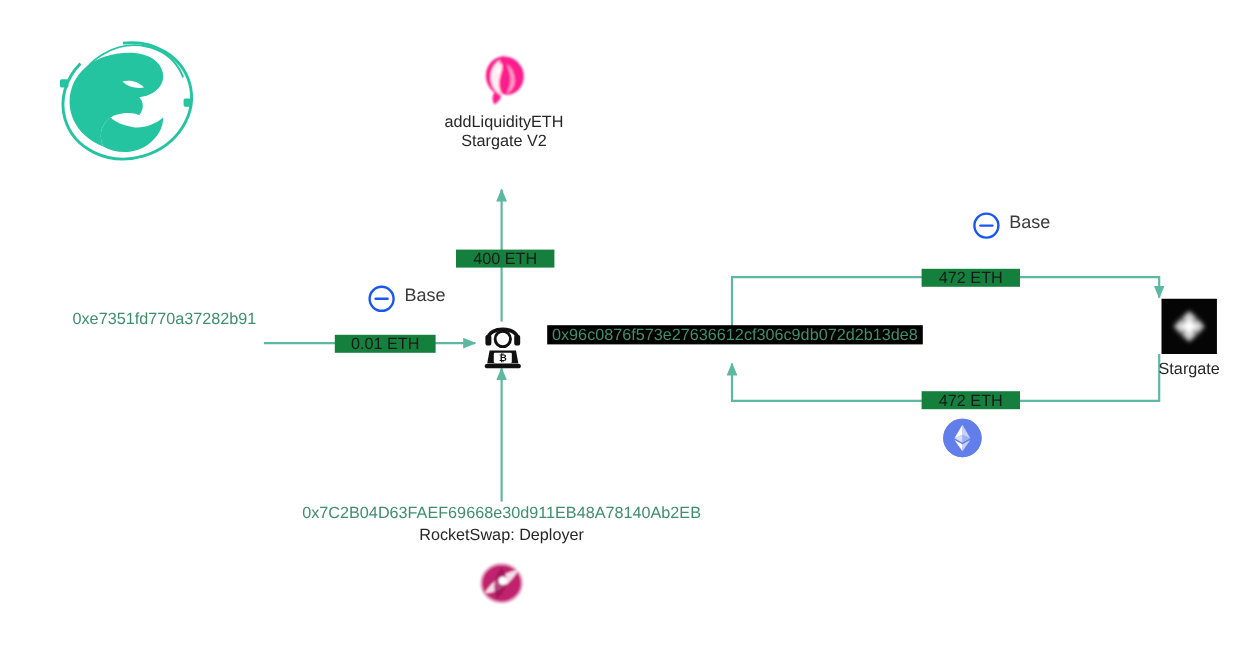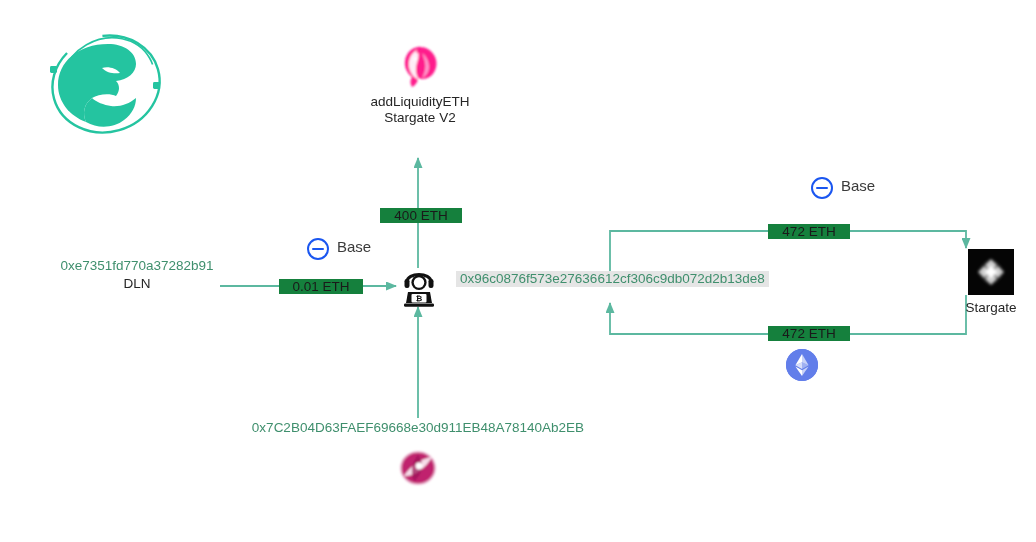--- a/index.html
+++ b/index.html
@@ -210,21 +210,20 @@
   <span class="chain-label">Base</span>
 </div>
 
 <div class="abs chain-badge" style="left:765px; top:177px;">
   <span class="base-icon"></span>
   <span class="chain-label">Base</span>
 </div>
 
 <div class="abs" style="left:27px; top:258px; width:220px;">
   <div class="addr">0xe7351fd770a37282b91</div>
-  <div class="addr-name" style="margin-top:2px;">DLN</div>
 </div>
 
 <div class="abs edge-label" style="left:279px; top:279px; width:78px;">0.01 ETH</div>
 
 <div class="abs" style="left:398px; top:266px; width:42px; height:42px;">
   <svg viewBox="0 0 42 42" width="42" height="42">
 
     <path d="M9 16 C 9 6 33 6 33 16" fill="none" stroke="#111111" stroke-width="3.2" stroke-linecap="round"></path>
     <rect x="6.5" y="13" width="5" height="9" rx="2.2" fill="#111111"></rect>
     <rect x="30.5" y="13" width="5" height="9" rx="2.2" fill="#111111"></rect>
@@ -233,21 +232,21 @@
     <circle cx="21" cy="16.5" r="5.2" fill="#ffffff"></circle>
 
     <path d="M10 26 L32 26 L34 37 L8 37 Z" fill="#111111"></path>
     <rect x="13.5" y="28" width="15" height="8.4" rx="1" fill="#ffffff"></rect>
     <text x="21" y="35" font-family="'Liberation Sans',sans-serif" font-size="8" font-weight="bold" fill="#111111" text-anchor="middle">₿</text>
 
     <rect x="6" y="37.4" width="30" height="3.4" rx="1.4" fill="#111111"></rect>
   </svg>
 </div>
 
-<div class="abs addr" style="left:456px; top:271px; text-align:left; background:#e5e5e5; padding:0 4px;">0x96c0876f573e27636612cf306c9db072d2b13de8</div>
+<div class="abs addr" style="left:456px; top:271px; text-align:left; background:#000000; padding:0 4px;">0x96c0876f573e27636612cf306c9db072d2b13de8</div>
 
 <div class="abs edge-label" style="left:768px; top:224px; width:76px;">472 ETH</div>
 
 <div class="abs edge-label" style="left:768px; top:326px; width:76px;">472 ETH</div>
 
 <div class="abs" style="left:943px; top:249px; width:96px; text-align:center;">
   <div class="stargate-box" style="margin:0 auto;">
     <svg viewBox="0 0 46 46" width="46" height="46">
       <rect x="0" y="0" width="46" height="46" fill="#050505"></rect>
       <g filter="url(#blurSmall)">
@@ -272,20 +271,21 @@
       <path d="M16 21.3 L16 27 L22.6 17.6 Z" fill="#ffffff" opacity="0.65"></path>
       <path d="M16 27 L16 21.3 L9.4 17.6 Z" fill="#ffffff"></path>
       <path d="M16 20 L22.6 16.2 L16 13.2 Z" fill="#ffffff" opacity="0.4"></path>
       <path d="M9.4 16.2 L16 20 L16 13.2 Z" fill="#ffffff" opacity="0.75"></path>
     </svg>
   </div>
 </div>
 
 <div class="abs" style="left:228px; top:420px; width:380px;">
   <div class="addr">0x7C2B04D63FAEF69668e30d911EB48A78140Ab2EB</div>
+  <div class="addr-name" style="margin-top:2px;">RocketSwap: Deployer</div>
   <div style="width:40px;height:40px;margin:12px auto 0;">
     <svg viewBox="0 0 40 40" width="40" height="40">
       <g filter="url(#blurTiny)">
         <ellipse cx="20" cy="20" rx="17" ry="16" fill="#c0206e"></ellipse>
         <ellipse cx="20" cy="20" rx="17" ry="16" fill="none" stroke="#e8a9c8" stroke-width="1.6"></ellipse>
         <path d="M6 28 C 12 18 24 10 34 9 C 28 20 16 29 6 28 Z" fill="#ffffff" opacity="0.85"></path>
         <path d="M20 7 C 14 14 12 24 16 33 C 24 27 27 15 20 7 Z" fill="#9c1558" opacity="0.75"></path>
         <circle cx="21" cy="18" r="3.4" fill="#ffffff"></circle>
       </g>
     </svg>

